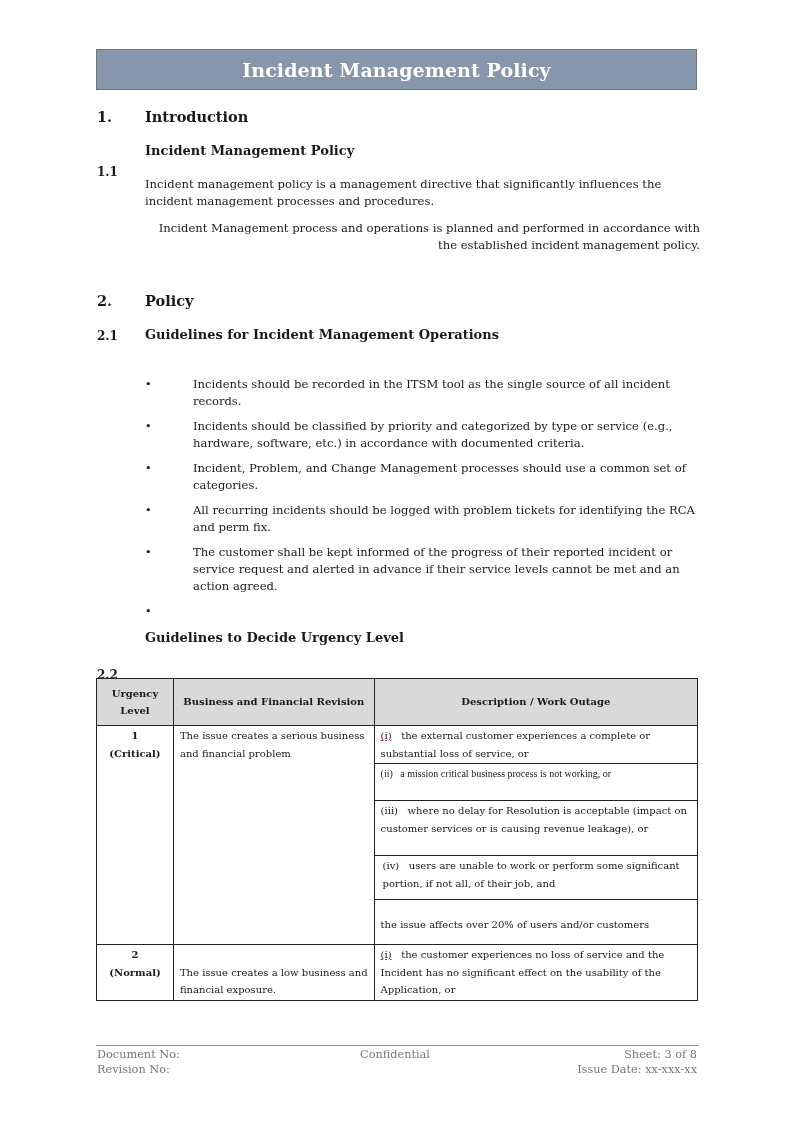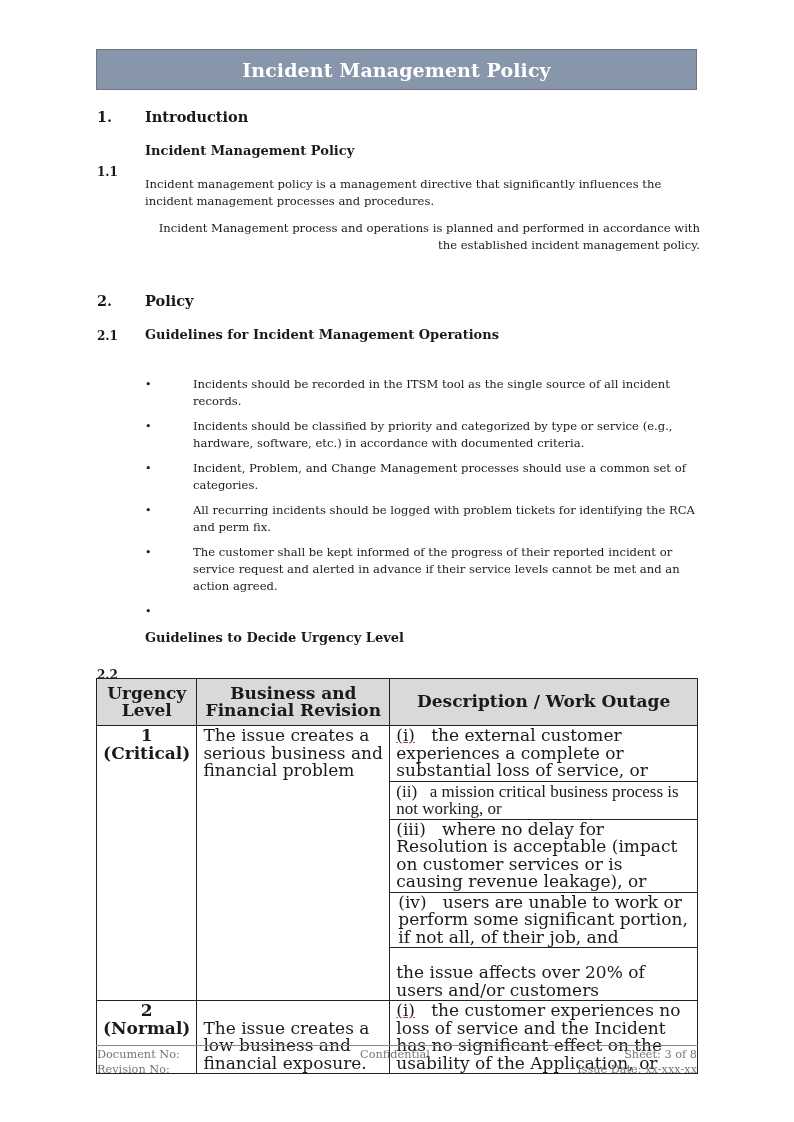--- a/index.html
+++ b/index.html
@@ -13,21 +13,21 @@
   .h1 .num { position:absolute; left:0; }
   .h1 .txt { position:absolute; left:48px; white-space:nowrap; }
   .h2 { position:absolute; left:97px; font-size:13px; font-weight:bold; }
   .h2 .num { position:absolute; left:0; font-weight:bold; font-size:12px; }
   .h2 .txt { position:absolute; left:48px; white-space:nowrap; }
   .para { position:absolute; left:145px; width:555px; font-size:11.6px; line-height:17px; }
   .bullets { position:absolute; left:145px; top:376px; width:560px; font-size:11.6px; line-height:17px; }
   .bullet { position:relative; padding-left:48px; margin-bottom:8px; }
   .bullet .dot { position:absolute; left:0; top:0; font-size:11px; }
   table.urg { position:absolute; left:96px; top:678px; width:602px; border-collapse:collapse;
-              font-size:17px; line-height:17.5px; }
+              font-size:10px; line-height:17.5px; }
   table.urg td, table.urg th { border:1px solid #222; vertical-align:top; padding:1px 6px; }
   table.urg th { background:#d9d9d9; font-weight:bold; text-align:center; vertical-align:middle; padding:4px 6px; }
   .lvl { text-align:center; font-weight:bold; }
   .rn { text-decoration:underline; text-decoration-color:#c33; }
   .footer-line { position:absolute; left:96px; top:1045px; width:602px; height:1px; background:#8a8a8a; }
   .footer { position:absolute; top:1047px; font-size:11.3px; line-height:15px; color:#777; }
 </style>
 </head>
 <body>
 

